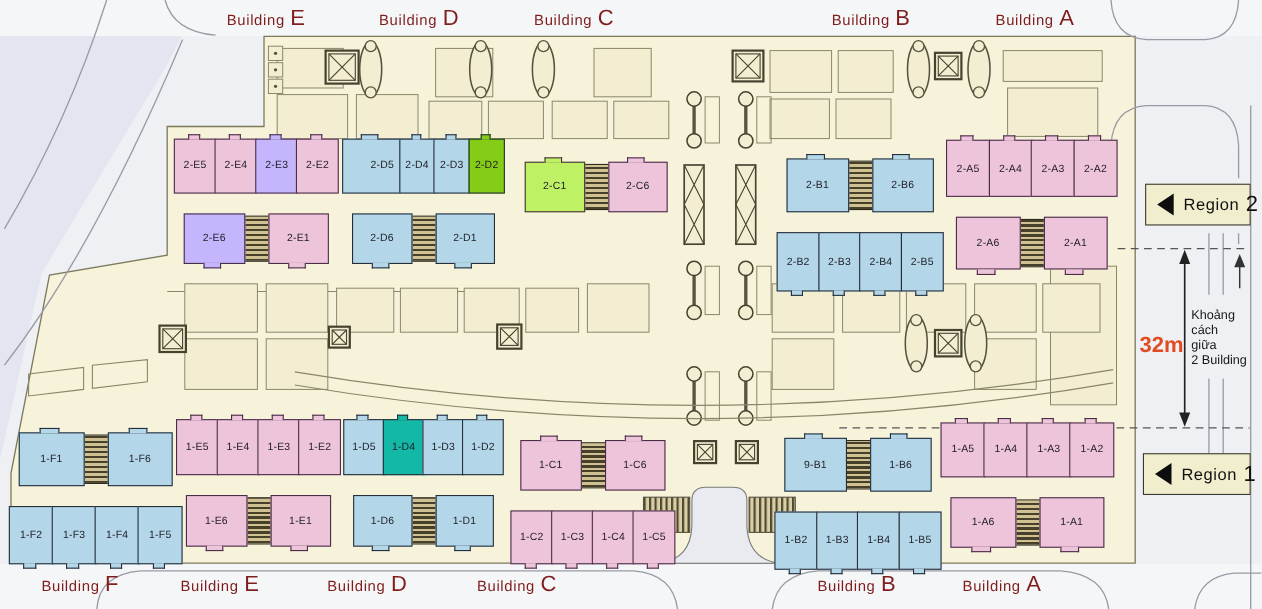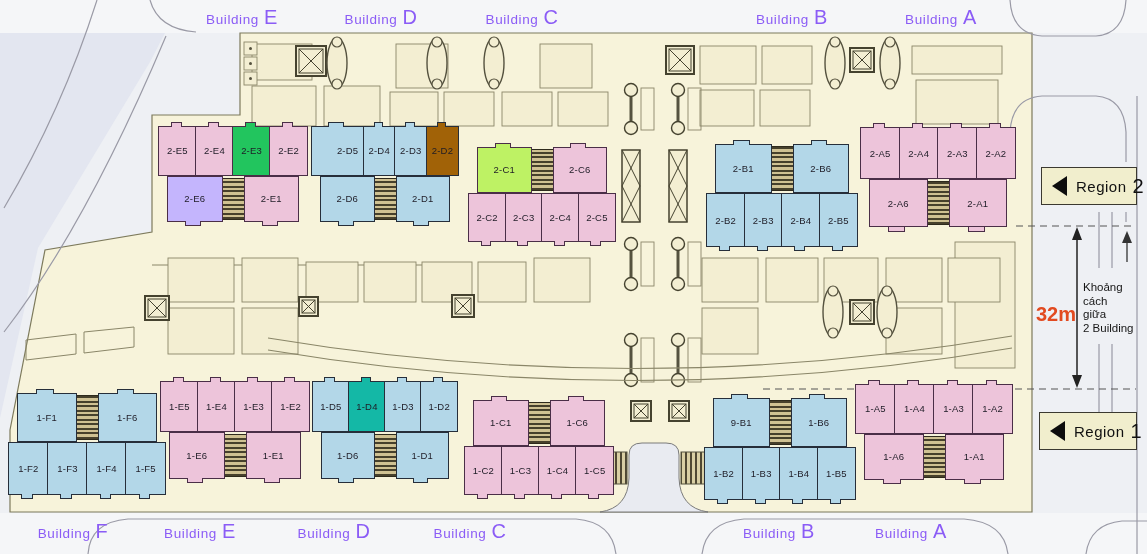--- a/index.html
+++ b/index.html
@@ -2,41 +2,41 @@
 <html><head>
 <meta charset="utf-8">
 <style>
   html,body{margin:0;padding:0;background:#eef0f4;}
   #stage{position:relative;width:1147px;height:554px;overflow:hidden;
          font-family:"Liberation Sans",sans-serif;background:#eef0f4;}
   #decor{position:absolute;left:0;top:0;width:1147px;height:554px;}
   .fr{fill:#f3eed2;stroke:#8a8668;stroke-width:.9;}
   
   #clusters{position:absolute;left:0;top:0;width:100%;height:100%;}
-  .cluster{position:absolute;display:flex;flex-direction:column;}
+  .cluster{position:absolute;display:flex;flex-direction:column;gap:18px;}
   .row{display:flex;}
   .row-outer{flex:0 0 52%;}
   .row-inner{flex:0 0 48%;margin:0 9px;}
   .unit{position:relative;flex:1;display:flex;align-items:center;justify-content:center;
         border:1.6px solid currentColor;box-sizing:border-box;}
   .unit + .unit{margin-left:-1.6px;}
   .p-pink .unit{color:#4a2e47;}
   .p-blue .unit{color:#262e3a;}
   .ulabel{font-size:9.5px;color:#1e1c26;white-space:nowrap;letter-spacing:.2px;}
   .core{flex:0 0 23px;margin:2px -1px;border:1.5px solid #2e2a1c;box-sizing:border-box;
         background:repeating-linear-gradient(0deg,#46402b 0 2px,#cfc192 2px 4.5px);}
   .c-4top .row-outer .unit::before,
   .c-2top .row-inner .unit::before{content:"";position:absolute;top:-5.5px;left:32%;width:30%;height:5px;
         background:inherit;border:1.4px solid currentColor;border-bottom:none;box-sizing:border-box;}
   .c-4top .row-inner .unit::after,
   .c-2top .row-outer .unit::after{content:"";position:absolute;bottom:-5.5px;left:32%;width:30%;height:5px;
         background:inherit;border:1.4px solid currentColor;border-top:none;box-sizing:border-box;}
   
   .blabel{position:absolute;transform:translateX(-50%);white-space:nowrap;
-          font-size:13.5px;color:#8b5cf6;letter-spacing:.6px;}
+          font-size:13.5px;color:#7f1d1d;letter-spacing:.6px;}
   .bbig{font-size:20px;margin-left:5px;}
   
   .region{position:absolute;background:#f1eecd;border:1.6px solid #3b3930;box-sizing:border-box;
           display:flex;align-items:center;padding:0 10px;}
   .rarrow{width:0;height:0;border-top:10px solid transparent;border-bottom:10px solid transparent;
           border-right:15px solid #0d0d0d;margin-right:9px;}
   .rword{font-size:15px;color:#111;letter-spacing:.5px;}
   .rbig{font-size:20px;margin-left:6px;color:#111;}
   
   #m32{position:absolute;left:1036px;top:303px;font-size:20px;font-weight:bold;color:#e24a20;}
@@ -259,21 +259,21 @@
 
   <div id="clusters">
       <div class="cluster c-4top p-pink" style="left: 158px; top: 126px; width: 150px; height: 96px;">
         <div class="row row-outer">
           <div class="unit" style="background: rgb(237, 196, 218);">
             <span class="ulabel">2-E5</span>
           </div>
           <div class="unit" style="background: rgb(237, 196, 218);">
             <span class="ulabel">2-E4</span>
           </div>
-          <div class="unit" style="background: #22c55e;">
+          <div class="unit" style="background: #c4b5fd;">
             <span class="ulabel">2-E3</span>
           </div>
           <div class="unit" style="background: rgb(237, 196, 218);">
             <span class="ulabel">2-E2</span>
           </div>
         </div>
         <div class="row row-inner">
           <div class="unit" style="background: #c4b5fd;">
             <span class="ulabel">2-E6</span>
           </div>
@@ -287,21 +287,21 @@
         <div class="row row-outer">
           <div class="unit" style="background: rgb(179, 215, 232); padding-left: 20px;">
             <span class="ulabel">2-D5</span>
           </div>
           <div class="unit" style="background: rgb(179, 215, 232);">
             <span class="ulabel">2-D4</span>
           </div>
           <div class="unit" style="background: rgb(179, 215, 232);">
             <span class="ulabel">2-D3</span>
           </div>
-          <div class="unit" style="background: #a16207; text-align: center;">
+          <div class="unit" style="background: #84cc16; text-align: center;">
             <span class="ulabel">2-D2</span>
           </div>
         </div>
         <div class="row row-inner">
           <div class="unit" style="background: rgb(179, 215, 232);">
             <span class="ulabel">2-D6</span>
           </div>
           <div class="core"></div>
           <div class="unit" style="background: rgb(179, 215, 232);">
             <span class="ulabel">2-D1</span>
@@ -309,34 +309,20 @@
         </div>
       </div>
       <div class="cluster c-2top p-pink" style="left: 468px; top: 147px; width: 148px; height: 95px;">
         <div class="row row-inner">
           <div class="unit" style="background: #bef264;">
             <span class="ulabel">2-C1</span>
           </div>
           <div class="core"></div>
           <div class="unit" style="background: rgb(237, 196, 218);">
             <span class="ulabel">2-C6</span>
-          </div>
-        </div>
-        <div class="row row-outer">
-          <div class="unit" style="background: rgb(237, 196, 218);">
-            <span class="ulabel">2-C2</span>
-          </div>
-          <div class="unit" style="background: rgb(237, 196, 218);">
-            <span class="ulabel">2-C3</span>
-          </div>
-          <div class="unit" style="background: rgb(237, 196, 218);">
-            <span class="ulabel">2-C4</span>
-          </div>
-          <div class="unit" style="background: rgb(237, 196, 218);">
-            <span class="ulabel">2-C5</span>
           </div>
         </div>
       </div>
       <div class="cluster c-2top p-blue" style="left: 706px; top: 144px; width: 152px; height: 103px;">
         <div class="row row-inner">
           <div class="unit" style="background: rgb(179, 215, 232);">
             <span class="ulabel">2-B1</span>
           </div>
           <div class="core"></div>
           <div class="unit" style="background: rgb(179, 215, 232);">

